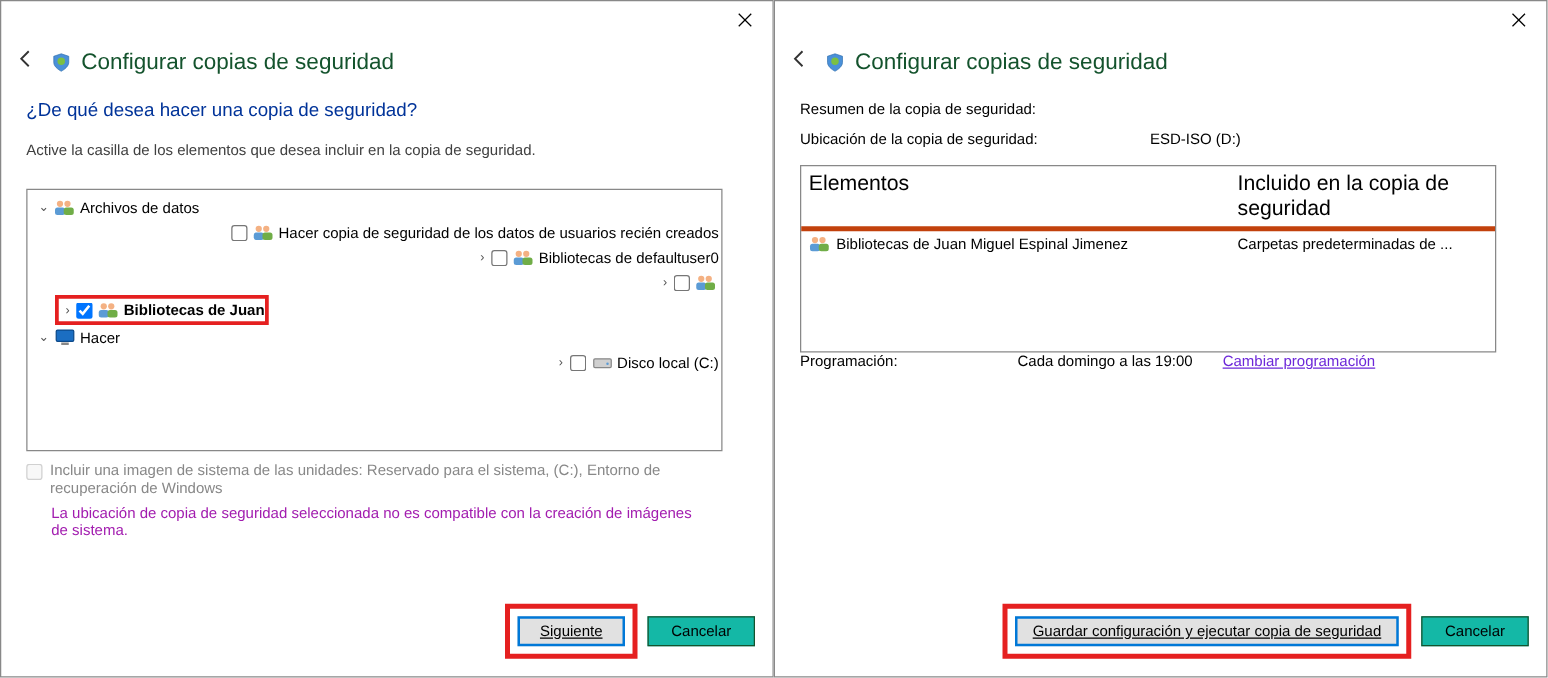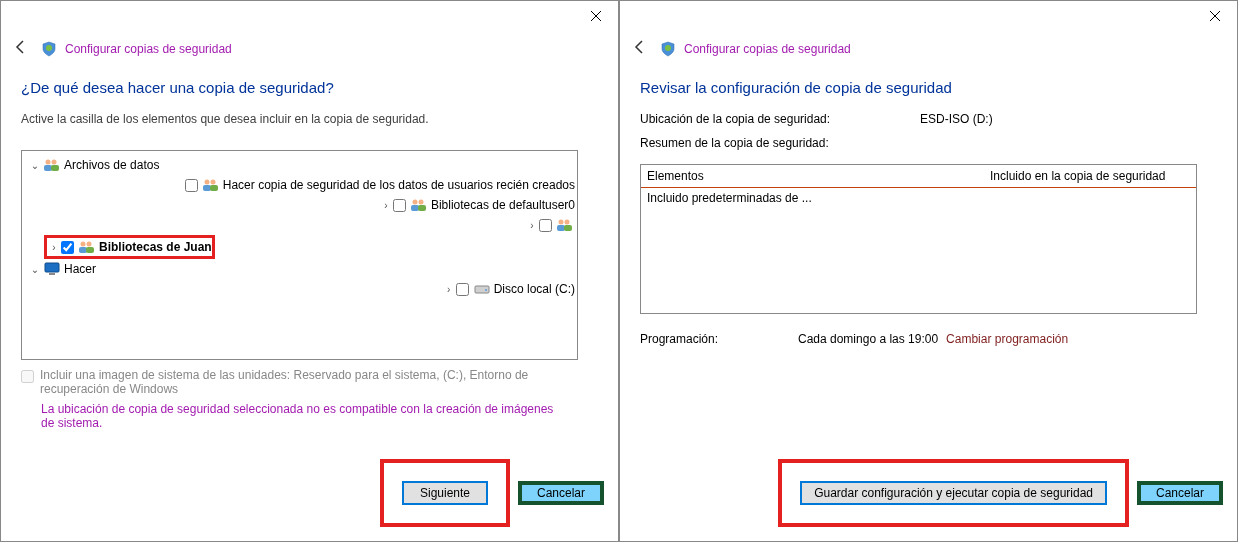--- a/index.html
+++ b/index.html
@@ -46,22 +46,22 @@
       font-size: 16px;
       color: #333;
       cursor: pointer;
     }
     .shield-icon {
       width: 16px;
       height: 16px;
       display: inline-block;
     }
     .header-title {
-      font-size: 12px;
-      color: #a21caf;
+      font-size: 18px;
+      color: #14532d;
     }
     .content {
       padding: 20px 40px 10px 20px;
       flex: 1;
       display: flex;
       flex-direction: column;
     }
     .page-title {
       color: #003399;
       font-size: 15px;
@@ -138,73 +138,73 @@
     .button-row {
       padding: 10px 14px 14px 14px;
       display: flex;
       justify-content: flex-end;
       gap: 8px;
       align-items: center;
     }
     .btn {
       min-width: 86px;
       height: 24px;
-      background: #7dd3fc;
-      border: 4px solid #14532d;
+      background: #14b8a6;
+      border: 1px solid #14532d;
       font-size: 12px;
       cursor: pointer;
       padding: 0 12px;
     }
     .btn-primary {
       background: #e1e1e1;
       border: 2px solid #0078d7;
     }
     .red-border {
       border: 4px solid #e52020;
-      padding: 18px;
+      padding: 6px;
       display: inline-flex;
+      text-decoration: underline;
     }
     
     .row-label {
       display: flex;
       font-size: 12px;
       margin-bottom: 10px;
     }
     .row-label .lbl { width: 280px; }
     .list-box {
       border: 1px solid #888;
       height: 150px;
       background: #fff;
       font-size: 12px;
       margin-top: 4px;
     }
     .list-header {
       display: flex;
-      border-bottom: 1px solid #c2410c;
+      border-bottom: 4px solid #c2410c;
       padding: 4px 6px;
-      font-size: 12px;
+      font-size: 17px;
     }
     .list-header .col1 { flex: 1; }
     .list-header .col2 { width: 200px; margin-left: 32px; }
     .list-row {
       display: flex;
       padding: 3px 6px;
       align-items: center;
     }
     .list-row .col1 { flex: 1; display: flex; align-items: center; gap: 4px; }
     .list-row .col2 { width: 200px; }
     .schedule-row {
       display: flex;
       align-items: center;
       font-size: 12px;
-      margin-top: 18px;
-      gap: 8px;
+      gap: 24px;
     }
     .schedule-row .lbl { width: 150px; }
-    .link { color: #7f1d1d; cursor: pointer; }
+    .link { color: #6d28d9; text-decoration: underline; cursor: pointer; }
     
     .users-icon { display: inline-flex; }
     .pc-icon { display: inline-flex; }
     .drive-icon { display: inline-flex; }
   </style>
 </head>
 <body>
 
 <div class="dialog">
   <div class="titlebar">
@@ -355,37 +355,47 @@
     </span>
     <span class="shield-icon">
       <svg width="16" height="16" viewBox="0 0 16 16">
           <path d="M8 1 L14 3 L14 8 C14 12 8 15 8 15 C8 15 2 12 2 8 L2 3 Z" fill="#4a90d9" stroke="#2a6aa8" stroke-width="0.5"></path>
           <circle cx="8" cy="7" r="3" fill="#7bc043"></circle>
         </svg>
     </span>
     <span class="header-title">Configurar copias de seguridad</span>
   </div>
   <div class="content">
-    <div class="page-title">Revisar la configuración de copia de seguridad</div>
-
+
+    <div class="row-label">
+      <span>Resumen de la copia de seguridad:</span>
+    </div>
     <div class="row-label">
       <span class="lbl">Ubicación de la copia de seguridad:</span>
       <span>ESD-ISO (D:)</span>
-    </div>
-    <div class="row-label">
-      <span>Resumen de la copia de seguridad:</span>
     </div>
 
     <div class="list-box">
       <div class="list-header">
         <span class="col1">Elementos</span>
         <span class="col2">Incluido en la copia de seguridad</span>
       </div>
       <div class="list-row">
-        <span class="col2">Incluido predeterminadas de ...</span>
+        <span class="col1">
+          <span class="users-icon">
+            <svg width="18" height="14" viewBox="0 0 18 14">
+                <circle cx="5" cy="4" r="2.5" fill="#f4b183"></circle>
+                <circle cx="11" cy="4" r="2.5" fill="#f4b183"></circle>
+                <rect x="1" y="7" width="8" height="6" rx="2" fill="#5b9bd5"></rect>
+                <rect x="8" y="7" width="8" height="6" rx="2" fill="#70ad47"></rect>
+              </svg>
+          </span>
+          <span>Bibliotecas de Juan Miguel Espinal Jimenez</span>
+        </span>
+        <span class="col2">Carpetas predeterminadas de ...</span>
       </div>
     </div>
 
     <div class="schedule-row">
       <span class="lbl">Programación:</span>
       <span>Cada domingo a las 19:00</span>
       <span class="link">Cambiar programación</span>
     </div>
   </div>
   <div class="button-row">

